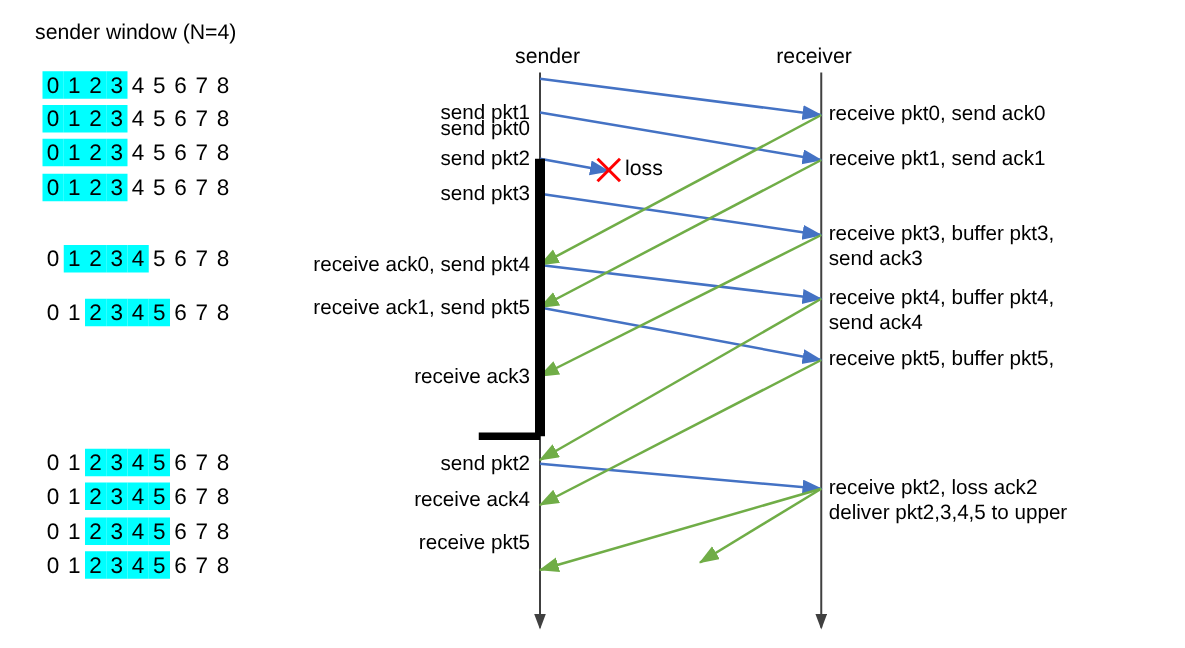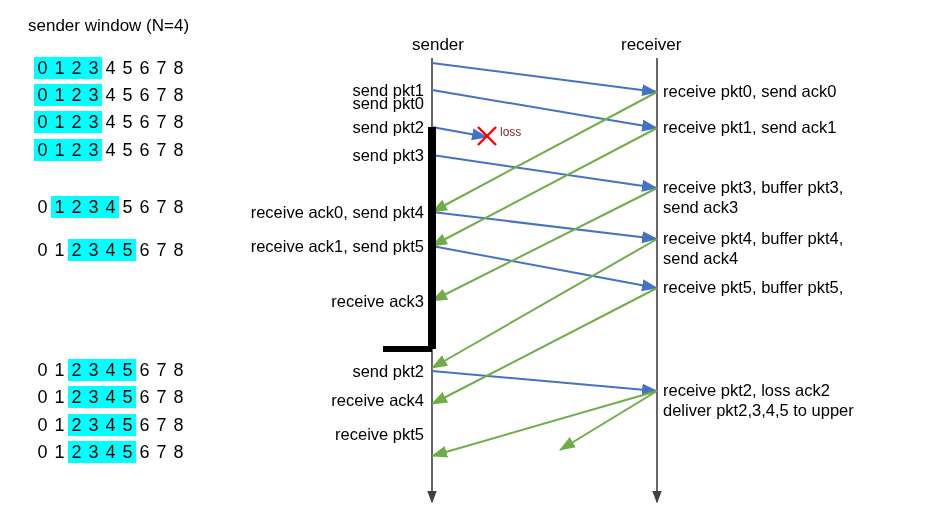--- a/index.html
+++ b/index.html
@@ -35,21 +35,21 @@
   
   .ev-sender{
     font-size:16.5px;text-align:right;line-height:20px;
   }
   .ev-recv{
     font-size:16.5px;text-align:left;line-height:20px;
   }
   .ev-timeout{
     font-size:16.5px;text-align:right;color:#ff0000;font-weight:bold;
   }
-  .loss-label{font-size:12px;color:#7f1d1d;}
+  .loss-label{font-size:17px;color:#000000;}
 </style>
 </head>
 <body>
 
 <div id="stage">
 
   <div class="abs panel-title">sender window (N=4)</div>
 
   <div id="window-rows">
       <div class="abs seqrow" style="left: 34px; top: 57px;"><span class="cell hl">0</span><span class="cell hl">1</span><span class="cell hl">2</span><span class="cell hl">3</span><span class="cell">4</span><span class="cell">5</span><span class="cell">6</span><span class="cell">7</span><span class="cell">8</span></div>

